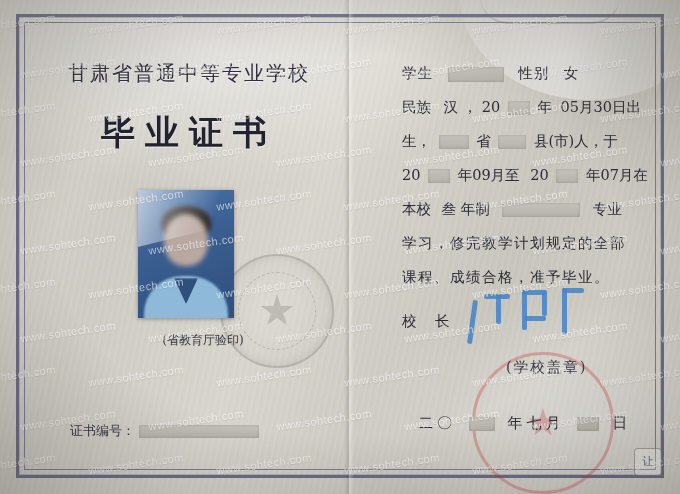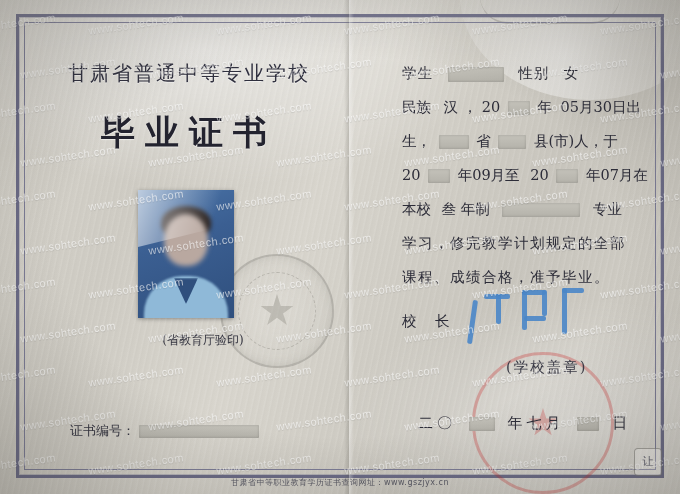--- a/index.html
+++ b/index.html
@@ -379,15 +379,14 @@
       <div style="left: -40px; top: 458px; transform: rotate(-8deg);">www.sohtech.com</div>
       <div style="left: 88px; top: 458px; transform: rotate(-8deg);">www.sohtech.com</div>
       <div style="left: 216px; top: 458px; transform: rotate(-8deg);">www.sohtech.com</div>
       <div style="left: 344px; top: 458px; transform: rotate(-8deg);">www.sohtech.com</div>
       <div style="left: 472px; top: 458px; transform: rotate(-8deg);">www.sohtech.com</div>
       <div style="left: 600px; top: 458px; transform: rotate(-8deg);">www.sohtech.com</div>
     </div>
 
   <div class="vignette"></div>
 
-  <div class="footer-note">甘肃省中等职业教育学历证书查询网址：www.gszjyx.cn</div>
   <div class="corner-mark">让</div>
 </div>
 
 </body></html>

